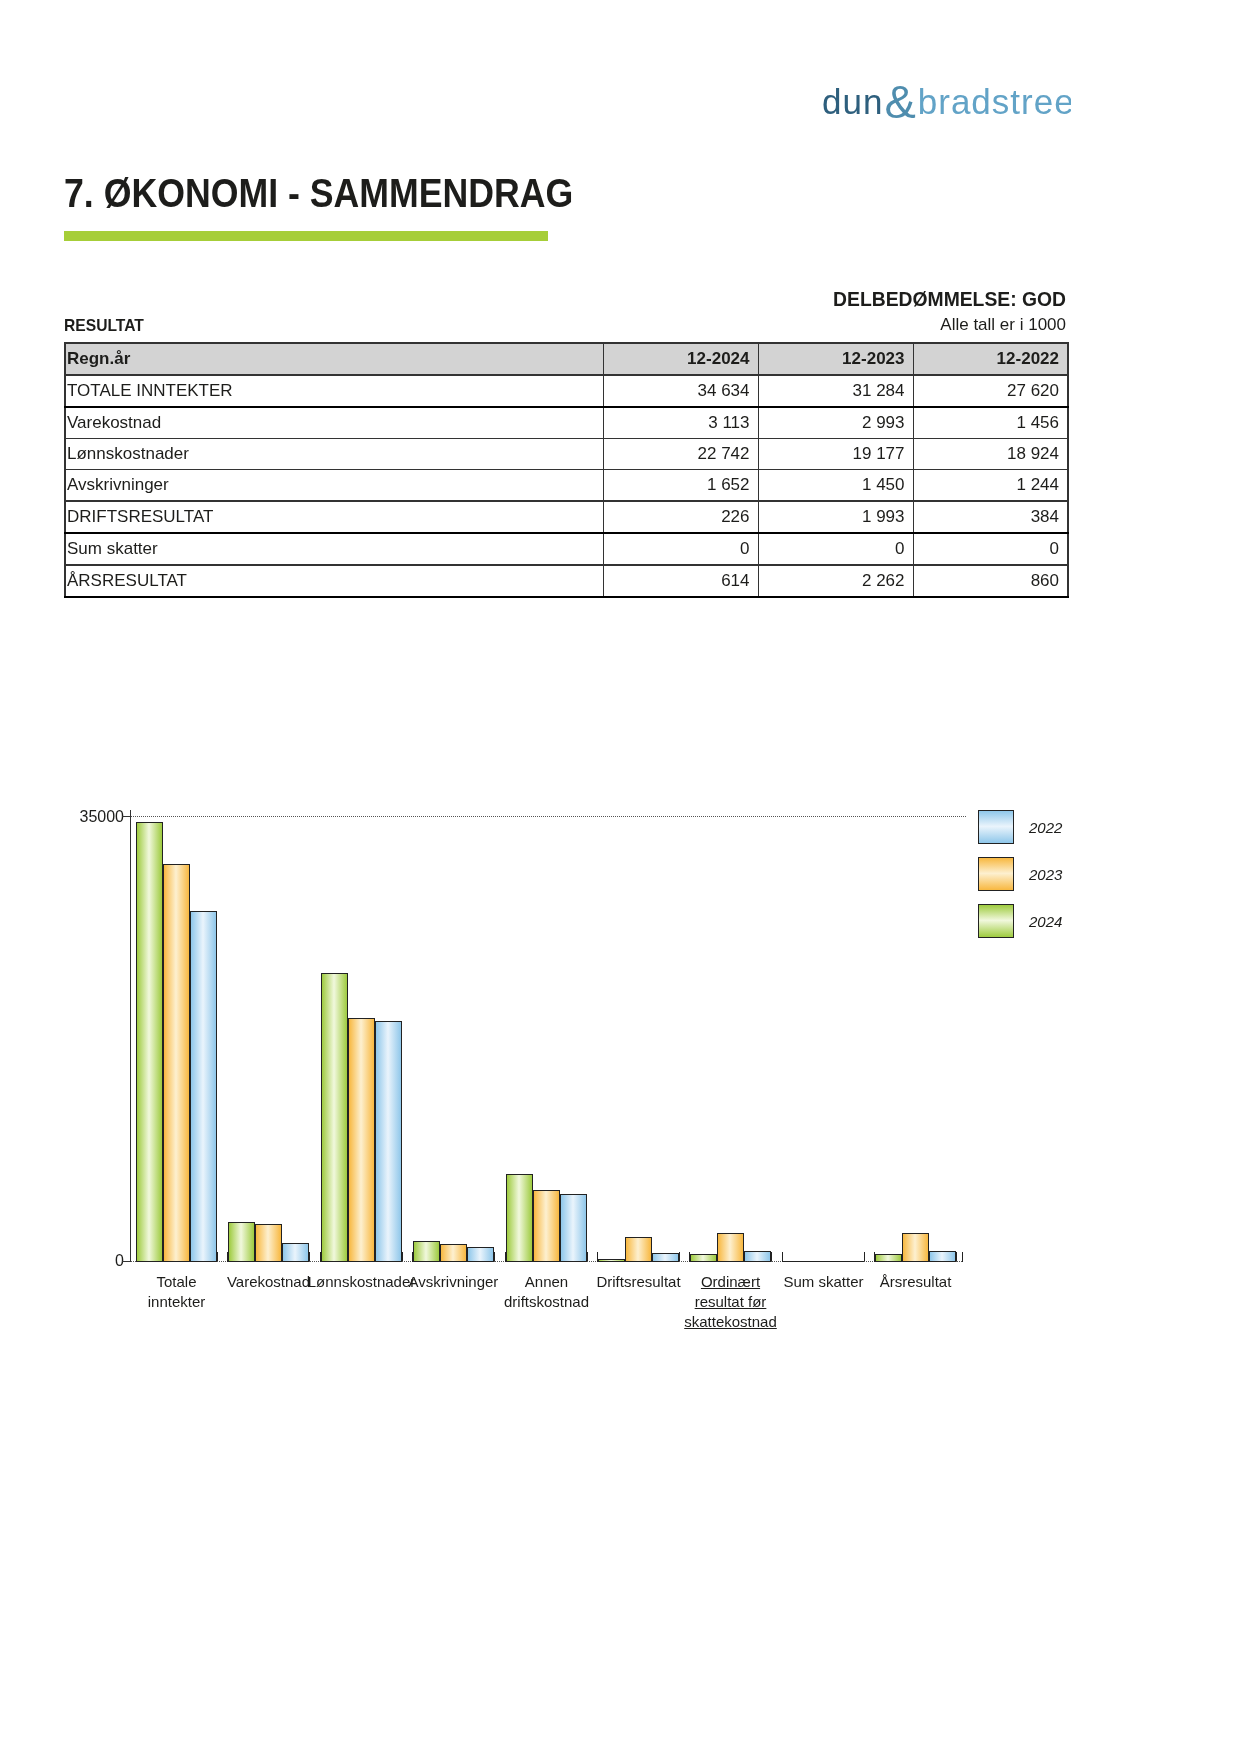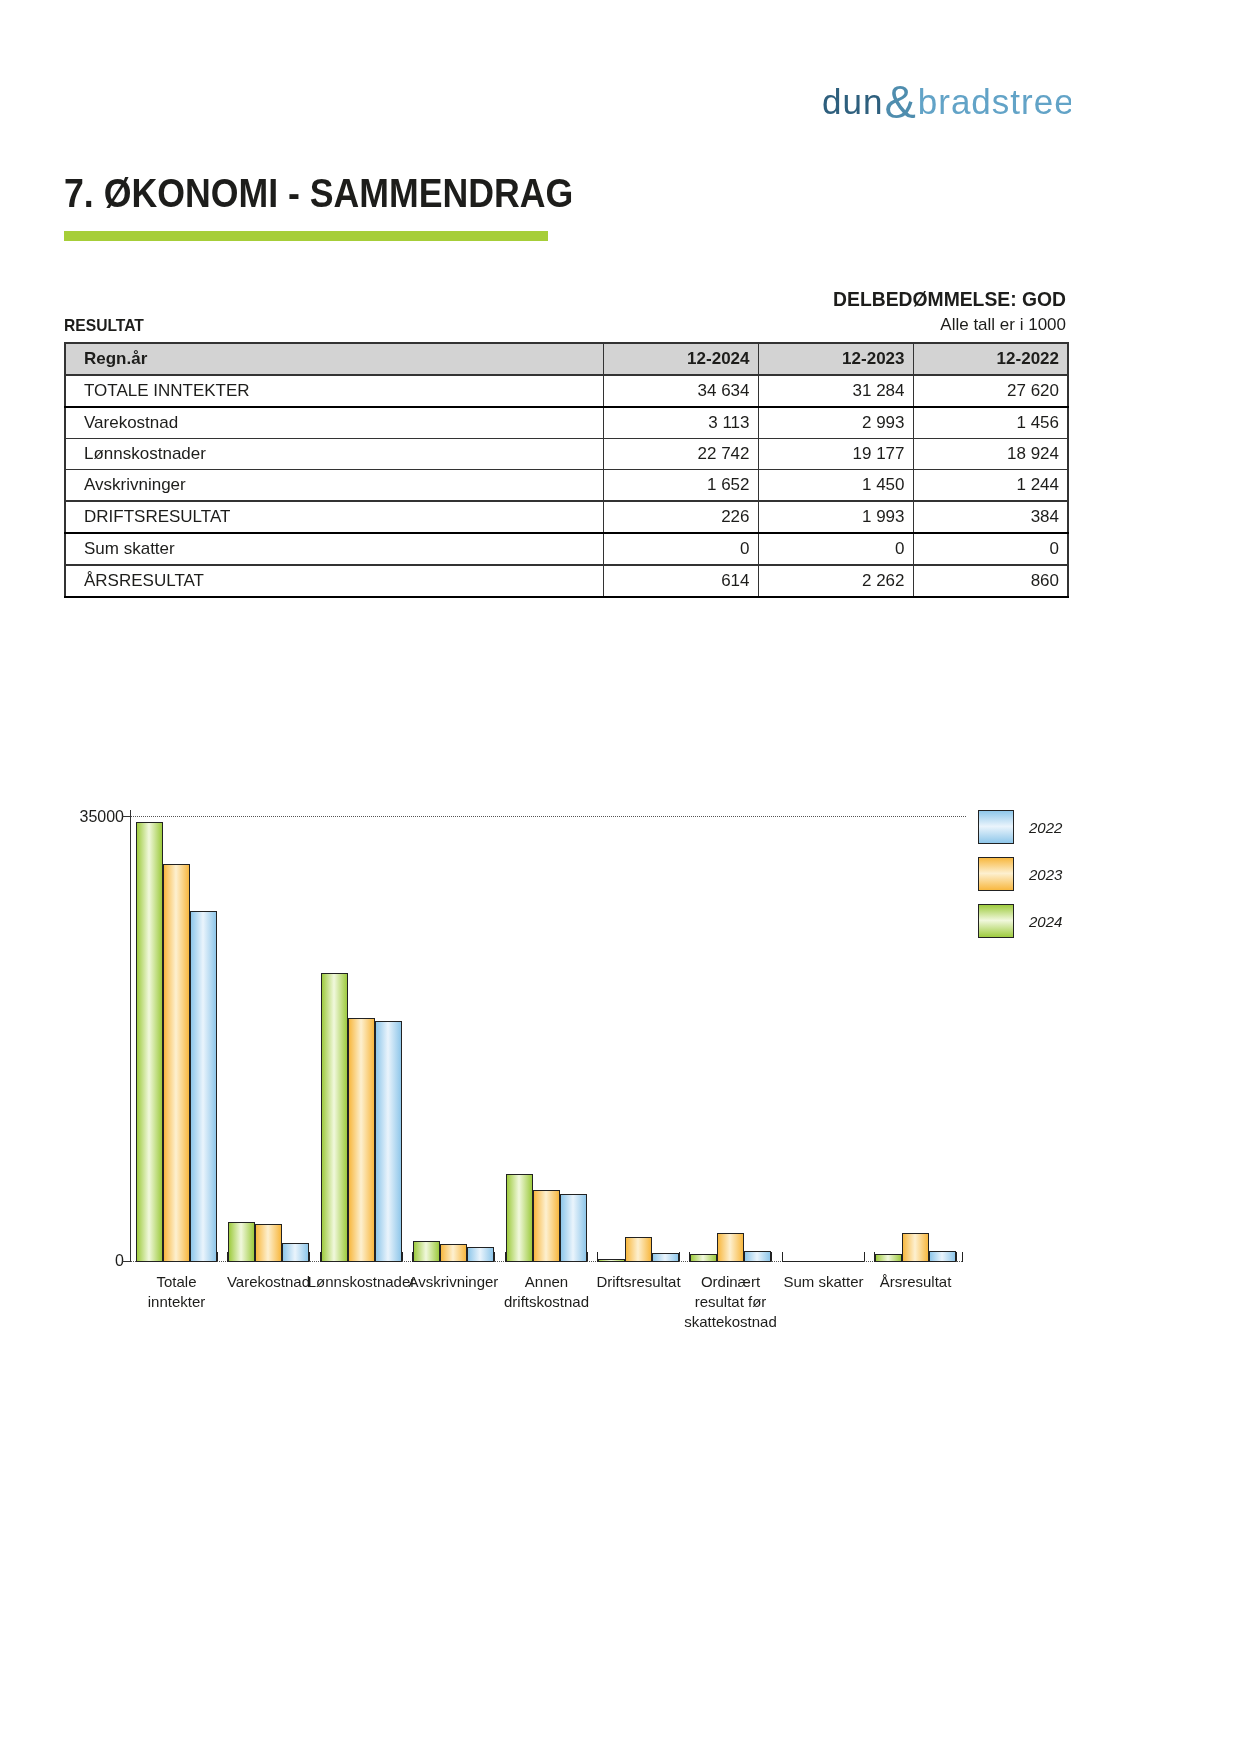--- a/index.html
+++ b/index.html
@@ -23,21 +23,21 @@
                  transform:scaleX(.92);transform-origin:0 50%;}
   .units-note{position:absolute;left:766px;top:315px;width:300px;text-align:right;font-size:17px;}
 
   
   table.results{position:absolute;left:64px;top:342px;width:1003px;border-collapse:collapse;
                 font-size:17px;table-layout:fixed;}
   table.results col.c0{width:538px;} table.results col.cn{width:155px;}
   table.results td,table.results th{border:1px solid #333;height:30px;padding:0 8px;
                 vertical-align:middle;overflow:hidden;white-space:nowrap;}
   table.results thead th{background:#d3d3d3;font-weight:bold;}
-  table.results th:first-child,table.results td:first-child{text-align:left;padding-left:18px;}
+  table.results th:first-child,table.results td:first-child{text-align:left;padding-left:1px;}
   table.results th.num,table.results td.num{text-align:right;}
   table.results{border:2px solid #333;}
   table.results tr.emph td{font-weight:normal;border-top:2px solid #333;border-bottom:2px solid #000000;}
 
   
   .chart{position:absolute;left:0;top:700px;width:1241px;height:680px;}
   .ytick{position:absolute;font-size:16px;text-align:right;}
   .yaxis{position:absolute;left:130px;top:110px;width:1px;height:452px;background:#333;}
   .gridline{position:absolute;left:131px;top:116px;width:835px;border-top:1px dotted #555;height:0;}
   .axtick{position:absolute;width:8px;height:1px;background:#333;}
@@ -212,21 +212,21 @@
         <div class="cat" style="left: 386.5px; top: 572px;">
           <div>Avskrivninger</div>
         </div>
         <div class="cat" style="left: 479.5px; top: 572px;">
           <div>Annen</div>
           <div>driftskostnad</div>
         </div>
         <div class="cat" style="left: 571.5px; top: 572px;">
           <div>Driftsresultat</div>
         </div>
-        <div class="cat" style="left: 663.5px; top: 572px;">
+        <div class="cat" style="left: 663.5px; top: 572px; text-decoration: underline;">
           <div>Ordinært</div>
           <div>resultat før</div>
           <div>skattekostnad</div>
         </div>
         <div class="cat" style="left: 756.5px; top: 572px;">
           <div>Sum skatter</div>
         </div>
         <div class="cat" style="left: 848.5px; top: 572px;">
           <div>Årsresultat</div>
         </div>

